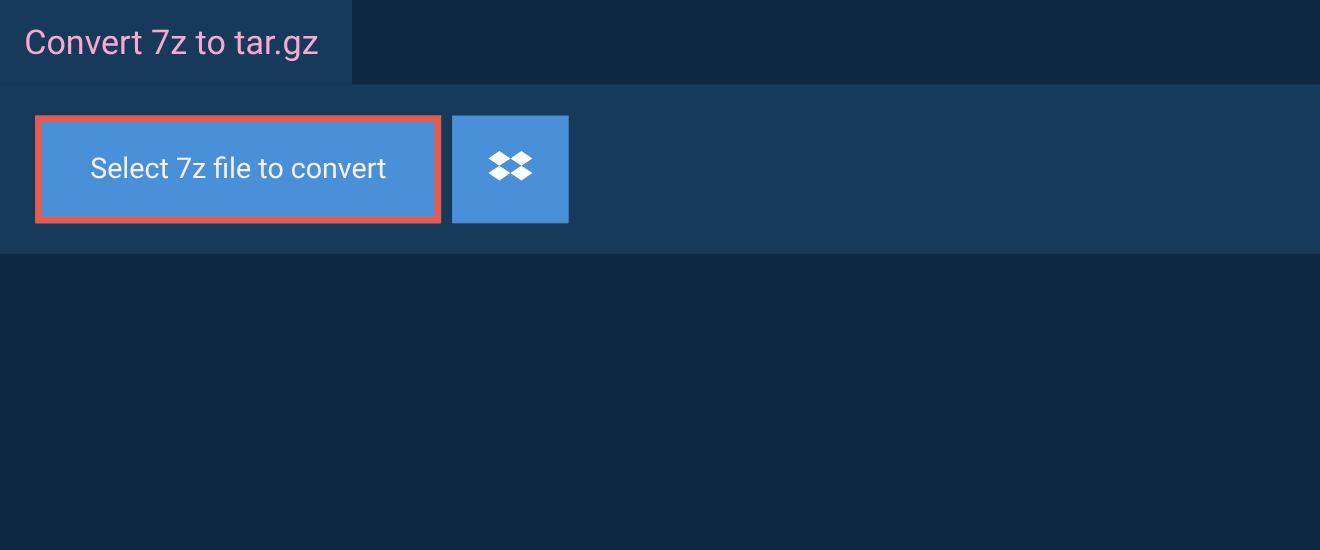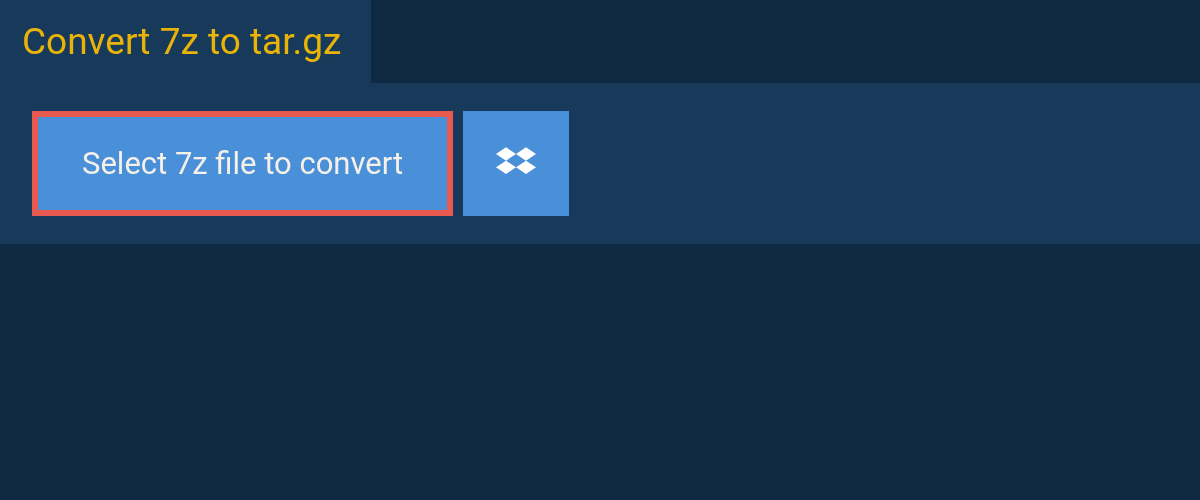--- a/index.html
+++ b/index.html
@@ -11,38 +11,38 @@
       width: 1200px;
       height: 500px;
       background: #0f2942;
       font-family: -apple-system, BlinkMacSystemFont, "Segoe UI", Roboto, sans-serif;
       overflow: hidden;
     }
     .tab-header {
       background: #173a5a;
       display: inline-block;
       padding: 20px 30px 20px 22px;
-      color: #eab308;
-      font-size: 37px;
+      color: #f9a8d4;
+      font-size: 31px;
       font-weight: 400;
     }
     .panel {
       background: #173a5a;
       padding: 28px 28px 28px 32px;
       width: 100%;
     }
     .button-row {
       display: flex;
       gap: 10px;
     }
     .select-button {
       background: #4a90d9;
       border: 6px solid #e85a4f;
       color: #f5f0e8;
-      font-size: 31px;
+      font-size: 26px;
       font-weight: 400;
       padding: 28px 44px;
       cursor: pointer;
       display: inline-flex;
       align-items: center;
       justify-content: center;
       font-family: inherit;
     }
     .dropbox-button {
       background: #4a90d9;

